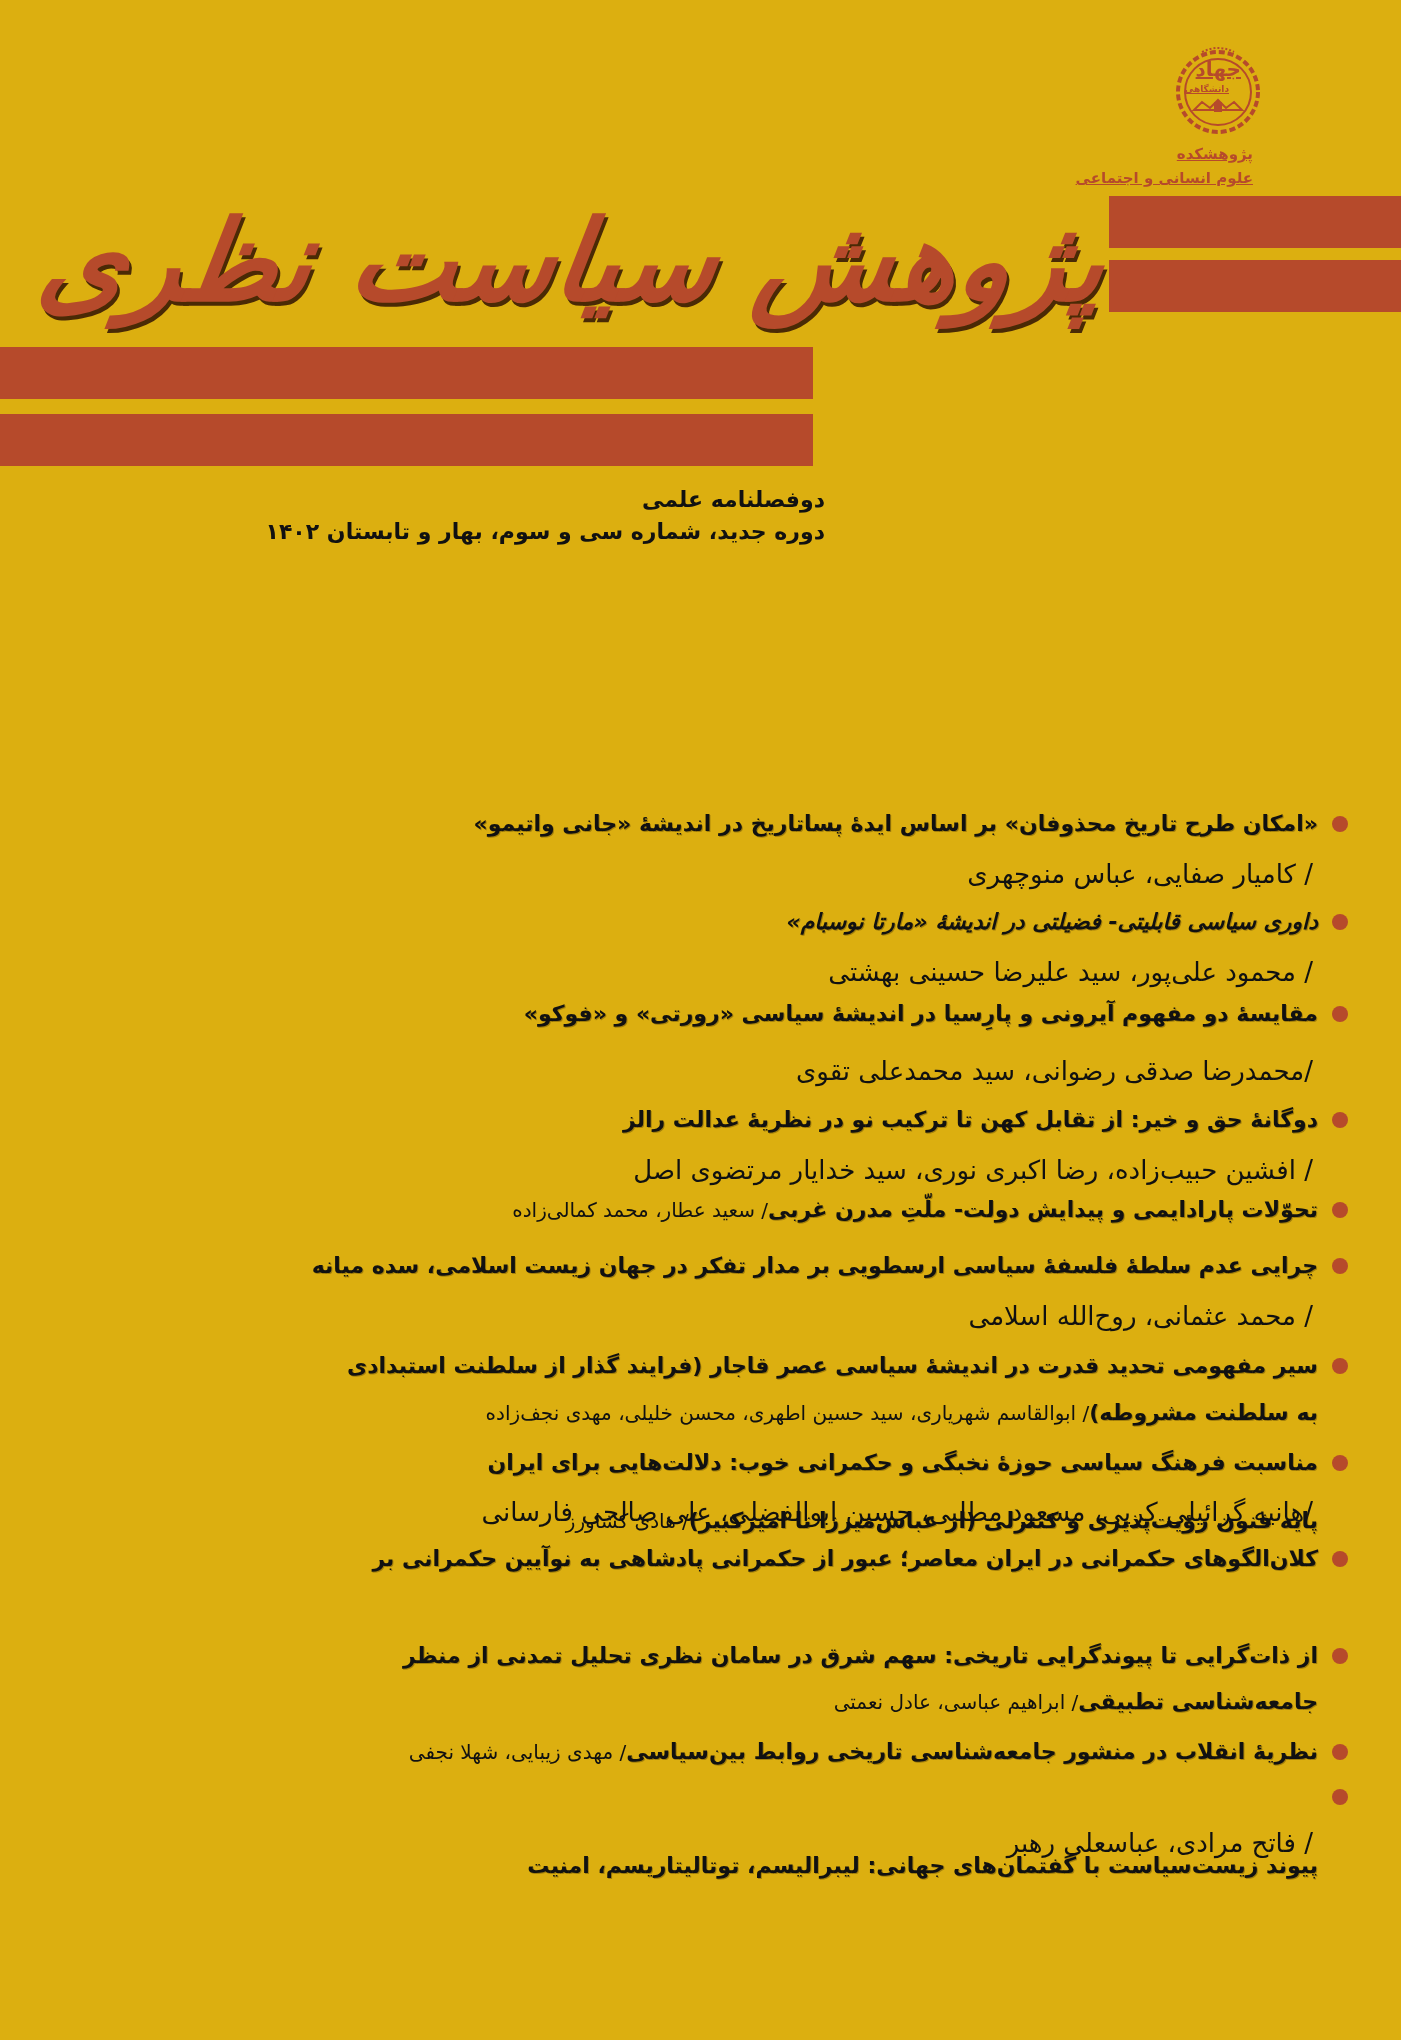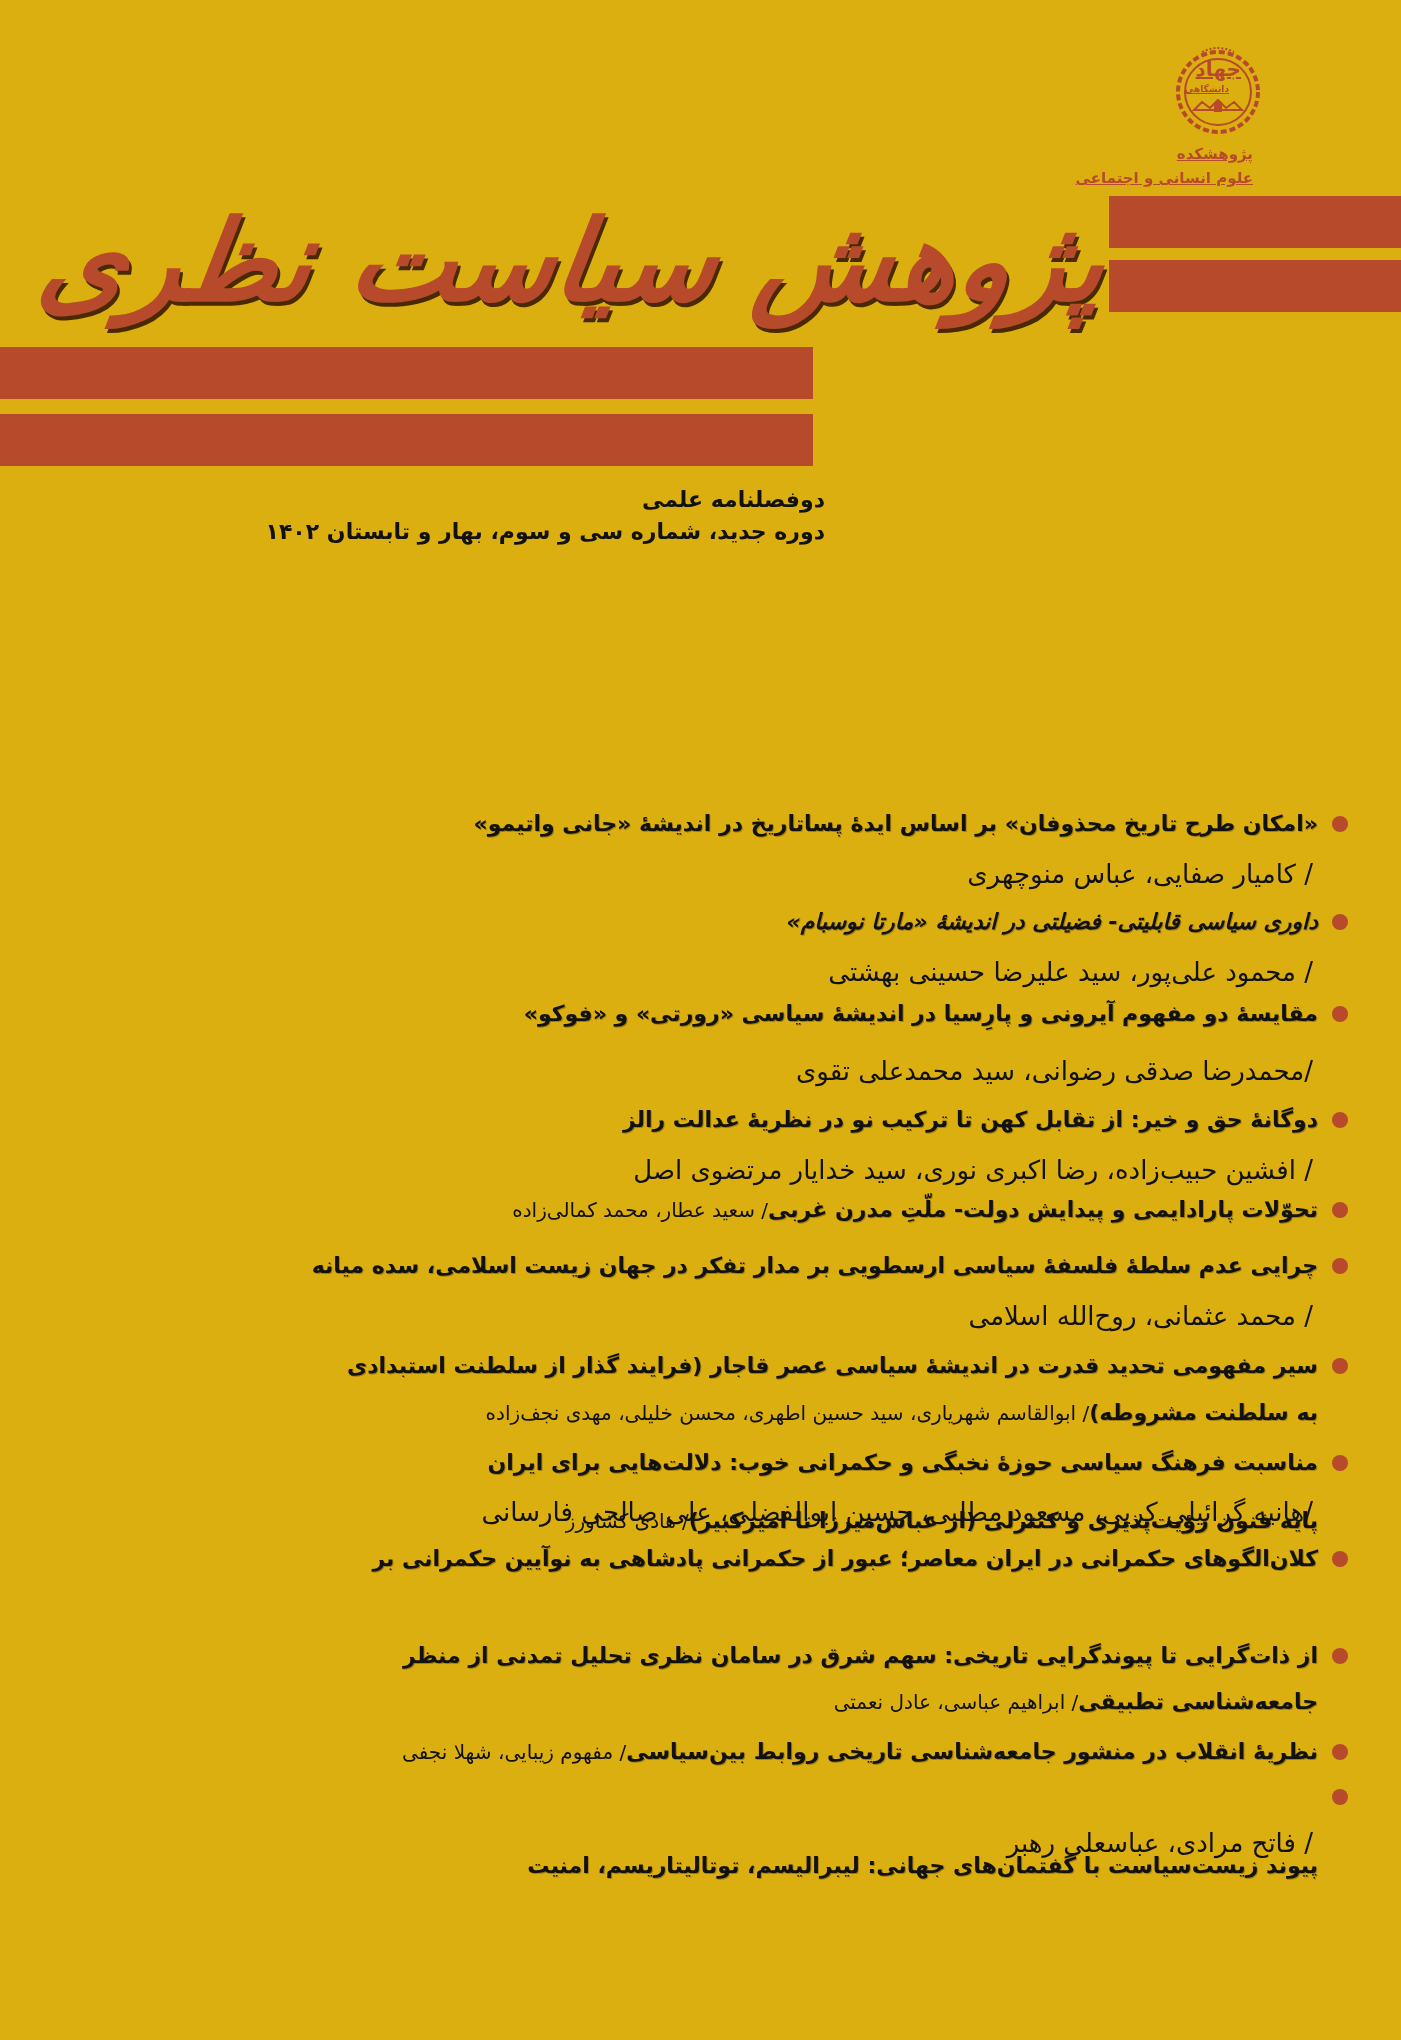--- a/index.html
+++ b/index.html
@@ -109,19 +109,19 @@
   </div>
 
   <div class="bullet" style="top:1648px;"></div>
   <div class="toc-line title" style="top:1641px;">از ذات‌گرایی تا پیوندگرایی تاریخی: سهم شرق در سامان نظری تحلیل تمدنی از منظر</div>
   <div class="toc-line title" style="top:1687px;">
     <span>جامعه‌شناسی تطبیقی</span><span class="auth">/ ابراهیم عباسی، عادل نعمتی</span>
   </div>
 
   <div class="bullet" style="top:1744px;"></div>
   <div class="toc-line title" style="top:1737px;">
-    <span>نظریۀ انقلاب در منشور جامعه‌شناسی تاریخی روابط بین‌سیاسی</span><span class="auth">/ مفهوم زیبایی، شهلا نجفی</span>
+    <span>نظریۀ انقلاب در منشور جامعه‌شناسی تاریخی روابط بین‌سیاسی</span><span class="auth">/ مهدی زیبایی، شهلا نجفی</span>
   </div>
 
   <div class="bullet" style="top:1789px;"></div>
   <div class="toc-line title" style="top:1851px;margin-left:28px;">پیوند زیست‌سیاست با گفتمان‌های جهانی: لیبرالیسم، توتالیتاریسم، امنیت</div>
   <div class="toc-line author" style="top:1828px;">/ فاتح مرادی، عباسعلی رهبر</div>
 </div>
 
 </body></html>

